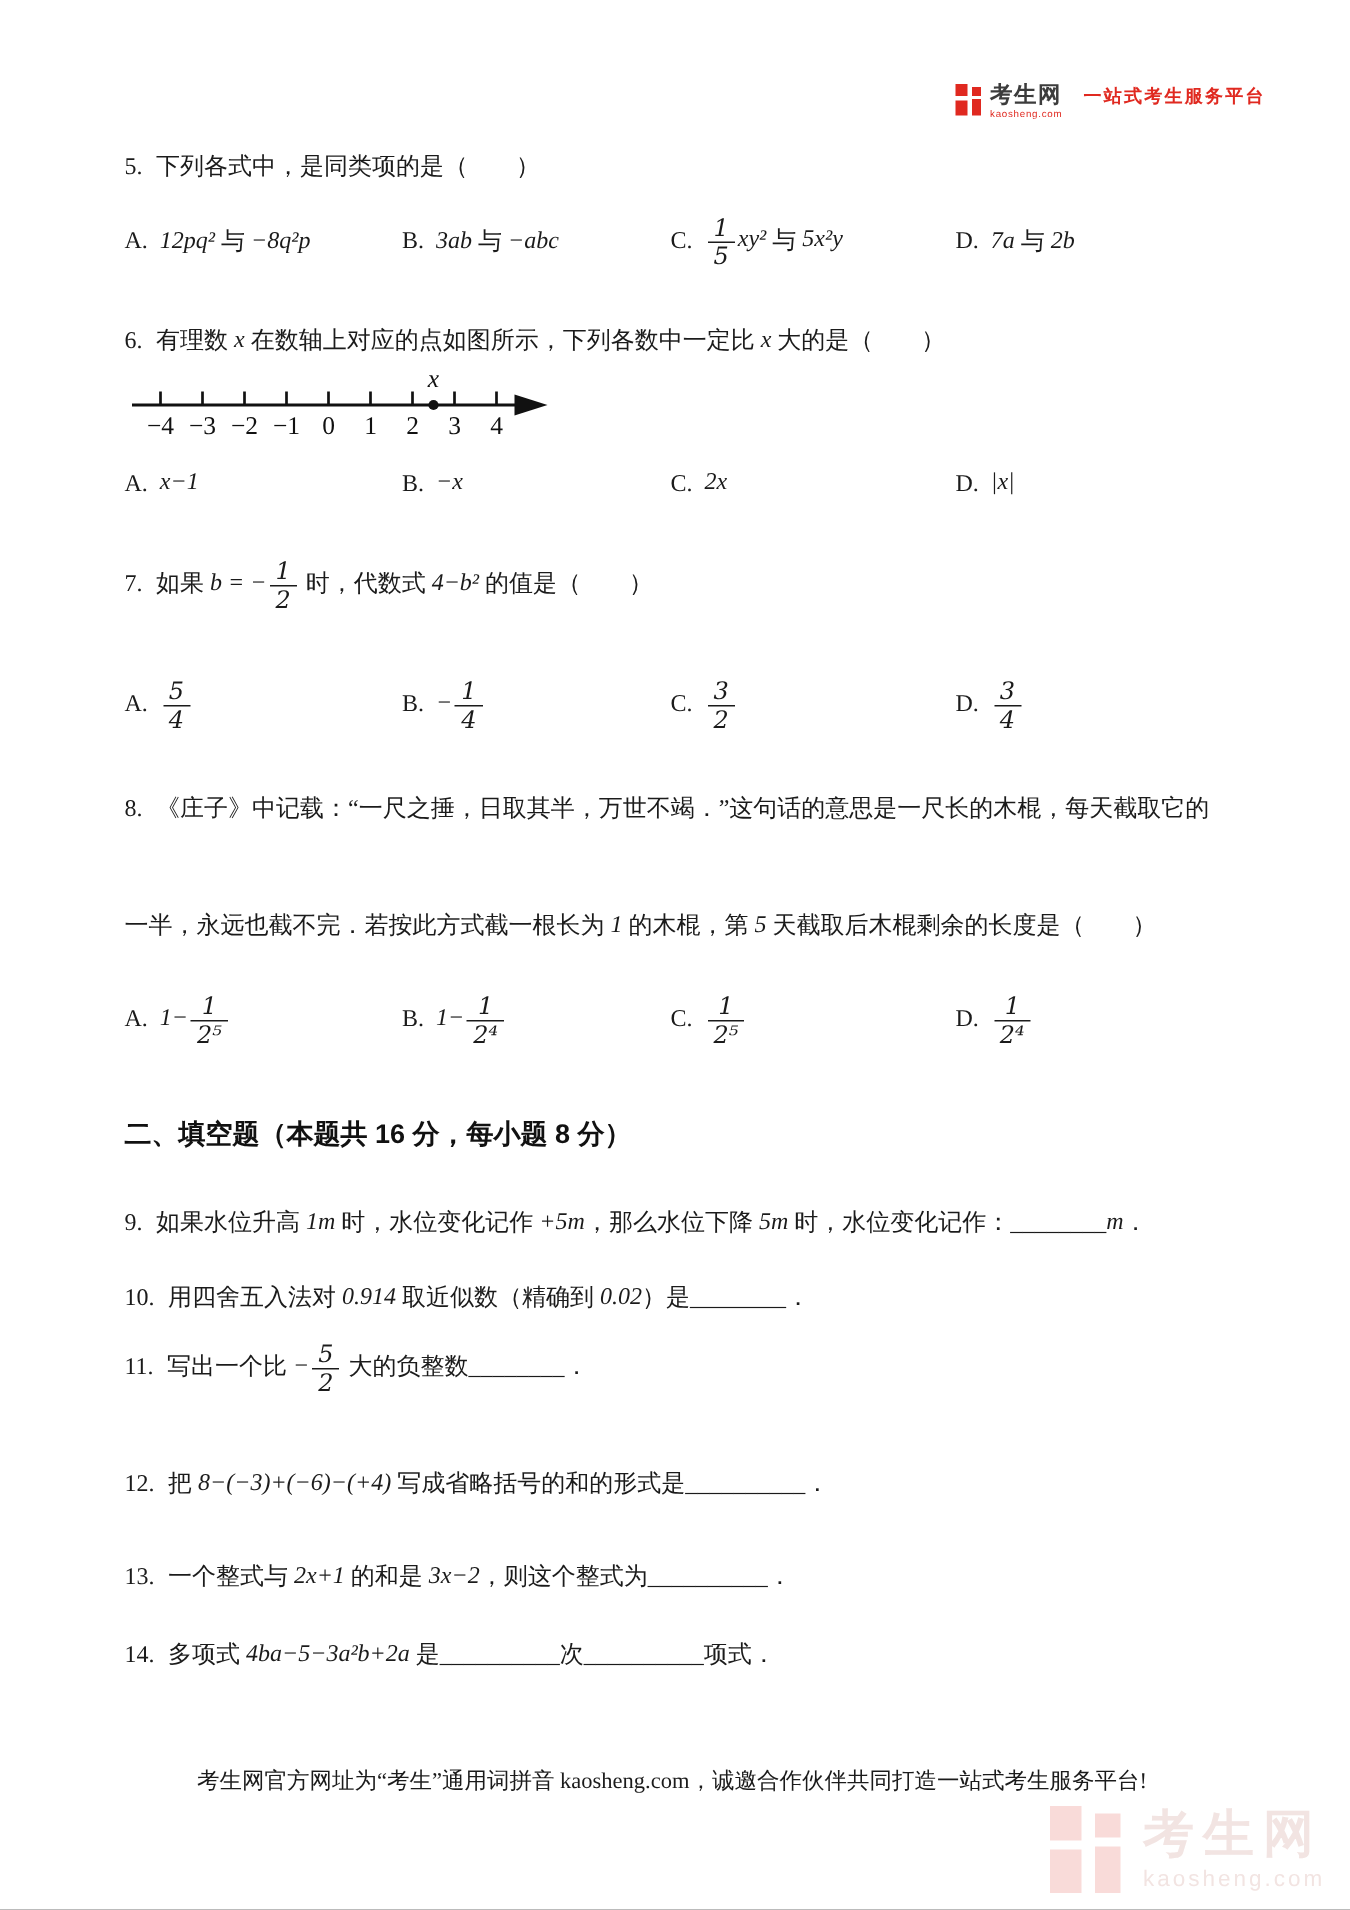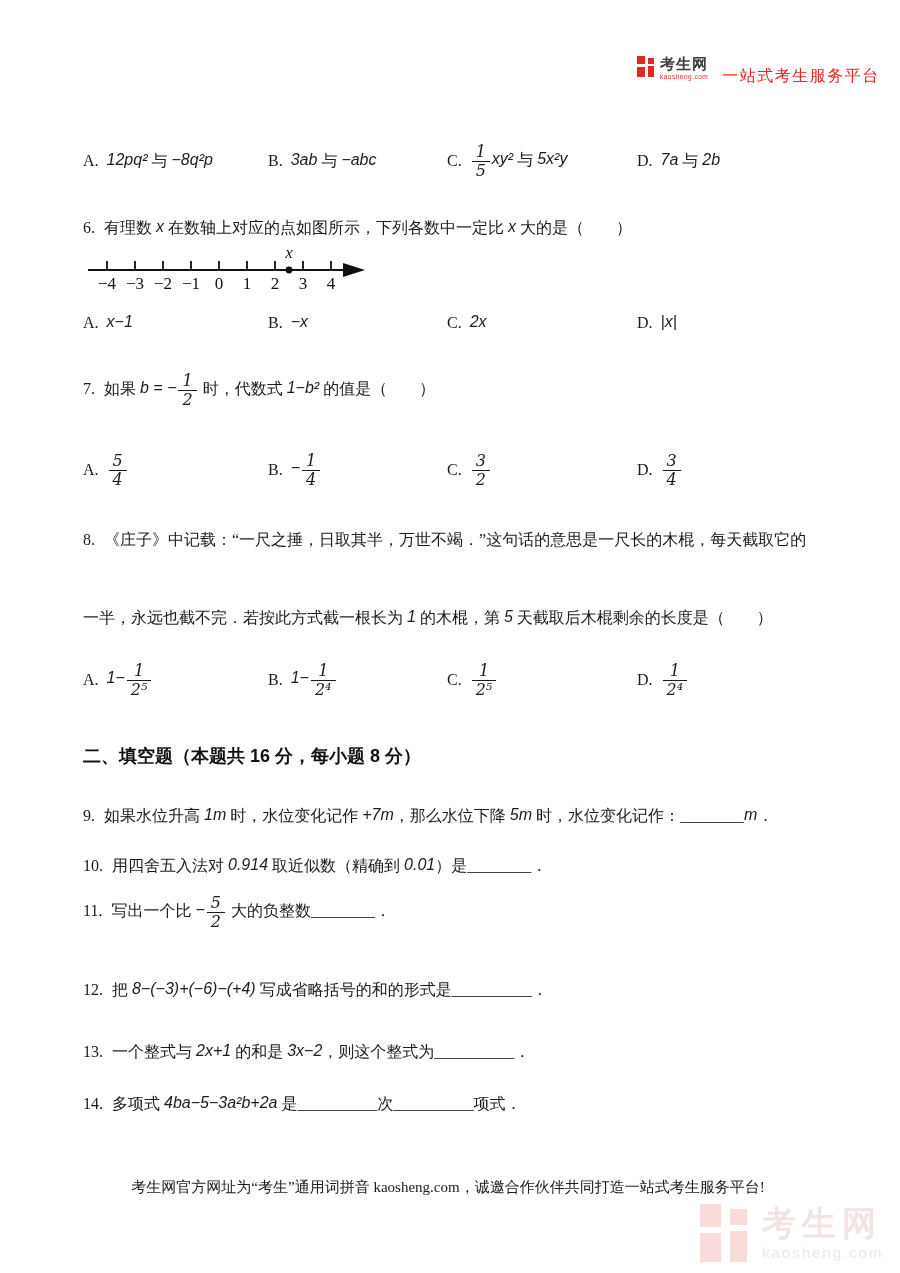--- a/index.html
+++ b/index.html
@@ -1,20 +1,20 @@
 <!DOCTYPE html>
 <html style="--red: #e02920; --wm-block: #f9dbd9; --wm-text: #f2e4e2;"><head>
 <meta charset="utf-8">
 <style>
   html,body{margin:0;padding:0;background:#888;}
   .page{position:relative;width:900px;height:1273px;background:#ffffff;margin:0 auto;
         font-family:"Liberation Serif","DejaVu Serif",serif;color:#1b1b1b;font-size:16px;overflow:hidden;}
   .block{position:absolute;left:83px;width:740px;line-height:1.55;}
   .q-num{margin-right:9px;}
-  .math{font-family:Liberation Sans, sans-serif;font-style:italic;position:relative;top:-1px;text-align:right;}
+  .math{font-family:Liberation Serif, serif;font-style:italic;position:relative;top:-1px;text-align:right;}
   .frac{display:inline-flex;flex-direction:column;text-align:center;vertical-align:middle;
         font-family:"DejaVu Serif","Liberation Serif",serif;font-style:italic;line-height:1.12;margin:0 2px;}
   .frac .num{display:block;border-bottom:1.4px solid #1b1b1b;padding:0 4px;}
   .frac .den{display:block;padding:0 4px;}
   .opt-row{position:absolute;left:83px;width:740px;}
   .opt{position:absolute;top:0;height:100%;display:flex;align-items:center;white-space:nowrap;}
   .opt-label{margin-right:8px;}
   .section-heading{position:absolute;left:83px;font-family:"Liberation Sans","DejaVu Sans",sans-serif;
         font-weight:bold;font-size:18px;color:#111;}
   
@@ -25,22 +25,22 @@
   .wm-icon i{background:var(--wm-block,#f9dbd9);}
   .b1{left:0;top:0;width:40%;height:40%;}
   .b2{left:0;bottom:0;width:40%;height:50%;}
   .b3{right:10%;top:8%;width:32%;height:28%;}
   .b4{right:10%;bottom:0;width:32%;height:54%;}
   .logo-txt{margin-left:4px;}
   .logo-name{font-family:"Liberation Sans","DejaVu Sans",sans-serif;font-weight:bold;font-size:15px;
         color:#3c3c3c;letter-spacing:1px;line-height:1;}
   .logo-domain{font-family:"Liberation Sans","DejaVu Sans",sans-serif;font-size:6.5px;color:var(--red,#e02920);
         letter-spacing:.5px;margin-top:2px;}
-  .logo-tagline{font-family:"Liberation Sans","DejaVu Sans",sans-serif;font-weight:normal;font-size:16px;
-        color:var(--red,#e02920);letter-spacing:1.5px;margin-left:14px;margin-top:10px;}
+  .logo-tagline{font-family:"Liberation Sans","DejaVu Sans",sans-serif;font-weight:bold;font-size:12px;
+        color:var(--red,#e02920);letter-spacing:1.5px;margin-left:14px;}
   
   .footer{position:absolute;left:0;top:1178px;width:896px;text-align:center;font-size:15px;color:#1b1b1b;}
   
   .watermark{position:absolute;left:700px;top:1204px;display:flex;align-items:center;}
   .wm-icon{position:relative;width:52px;height:58px;flex:0 0 auto;}
   .wm-txt{margin-left:10px;}
   .wm-name{font-family:"Liberation Sans","DejaVu Sans",sans-serif;font-weight:bold;font-size:34px;
         color:var(--wm-text,#f2e4e2);letter-spacing:6px;line-height:1;}
   .wm-domain{font-family:"Liberation Sans","DejaVu Sans",sans-serif;font-size:15px;
         color:var(--wm-text,#f2e4e2);letter-spacing:2px;margin-top:4px;}
@@ -58,20 +58,23 @@
         <i class="b3"></i>
         <i class="b4"></i>
     </div>
     <div class="logo-txt">
       <div class="logo-name">考生网</div>
       <div class="logo-domain">kaosheng.com</div>
     </div>
     <div class="logo-tagline">一站式考生服务平台</div>
   </div>
 
+  <div class="block" style="top:100px">
+    <span class="q-num">5.</span><span>下列各式中，是同类项的是（　　）</span>
+  </div>
   <div class="opt-row" style="top:128px;height:66px">
     <span class="opt" style="left:0">
         <span class="opt-label">A.</span>
         <span class="opt-content"><span class="math">12pq²</span> 与 <span class="math">−8q²p</span></span>
       </span>
     <span class="opt" style="left:185px">
         <span class="opt-label">B.</span>
         <span class="opt-content"><span class="math">3ab</span> 与 <span class="math">−abc</span></span>
       </span>
     <span class="opt" style="left:364px">
@@ -130,21 +133,21 @@
     <span class="opt" style="left:554px">
         <span class="opt-label">D.</span>
         <span class="opt-content"><span class="math">|x|</span></span>
       </span>
   </div>
 
   <div class="block" style="top:372px">
     <span class="q-num">7.</span><span>如果 <span class="math">b = −</span><span class="frac">
           <span class="num">1</span>
           <span class="den">2</span>
-        </span> 时，代数式 <span class="math">1−b²</span> 的值是（　　）</span>
+        </span> 时，代数式 <span class="math">4−b²</span> 的值是（　　）</span>
   </div>
   <div class="opt-row" style="top:440px;height:60px">
     <span class="opt" style="left:0">
         <span class="opt-label">A.</span>
         <span class="opt-content"><span class="frac">
             <span class="num">5</span>
             <span class="den">4</span>
           </span></span>
       </span>
     <span class="opt" style="left:185px">
@@ -203,24 +206,24 @@
         <span class="opt-content"><span class="frac">
             <span class="num">1</span>
             <span class="den">2⁴</span>
           </span></span>
       </span>
   </div>
 
   <div class="section-heading" style="top:744px">二、填空题（本题共 16 分，每小题 8 分）</div>
 
   <div class="block" style="top:804px">
-    <span class="q-num">9.</span><span>如果水位升高 <span class="math">1m</span> 时，水位变化记作 <span class="math">+7m</span>，那么水位下降 <span class="math">5m</span> 时，水位变化记作：________<span class="math">m</span>．</span>
+    <span class="q-num">9.</span><span>如果水位升高 <span class="math">1m</span> 时，水位变化记作 <span class="math">+5m</span>，那么水位下降 <span class="math">5m</span> 时，水位变化记作：________<span class="math">m</span>．</span>
   </div>
   <div class="block" style="top:854px">
-    <span class="q-num">10.</span><span>用四舍五入法对 <span class="math">0.914</span> 取近似数（精确到 <span class="math">0.01</span>）是________．</span>
+    <span class="q-num">10.</span><span>用四舍五入法对 <span class="math">0.914</span> 取近似数（精确到 <span class="math">0.02</span>）是________．</span>
   </div>
   <div class="block" style="top:894px">
     <span class="q-num">11.</span><span>写出一个比 <span class="math">−</span><span class="frac">
           <span class="num">5</span>
           <span class="den">2</span>
         </span> 大的负整数________．</span>
   </div>
   <div class="block" style="top:978px">
     <span class="q-num">12.</span><span>把 <span class="math">8−(−3)+(−6)−(+4)</span> 写成省略括号的和的形式是__________．</span>
   </div>

